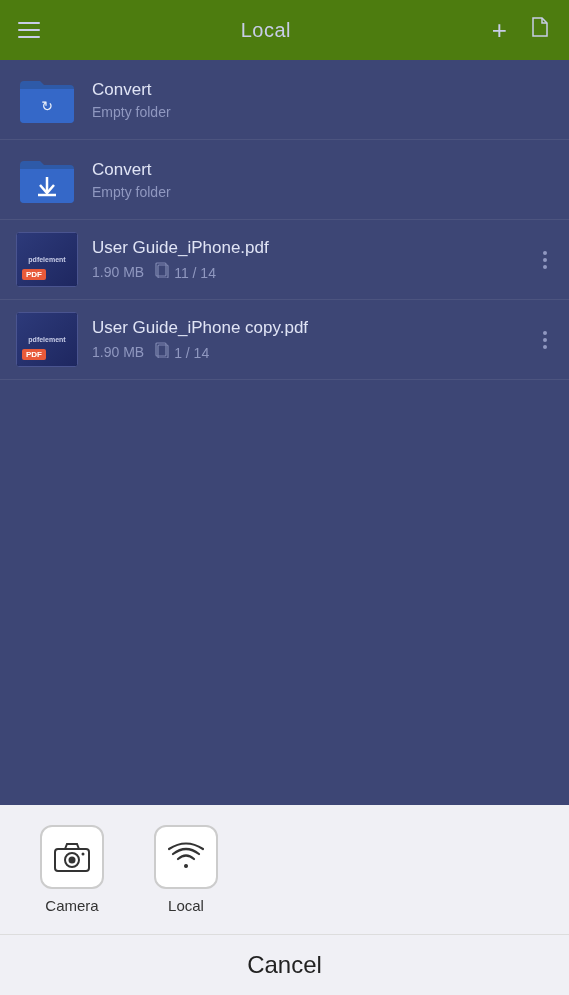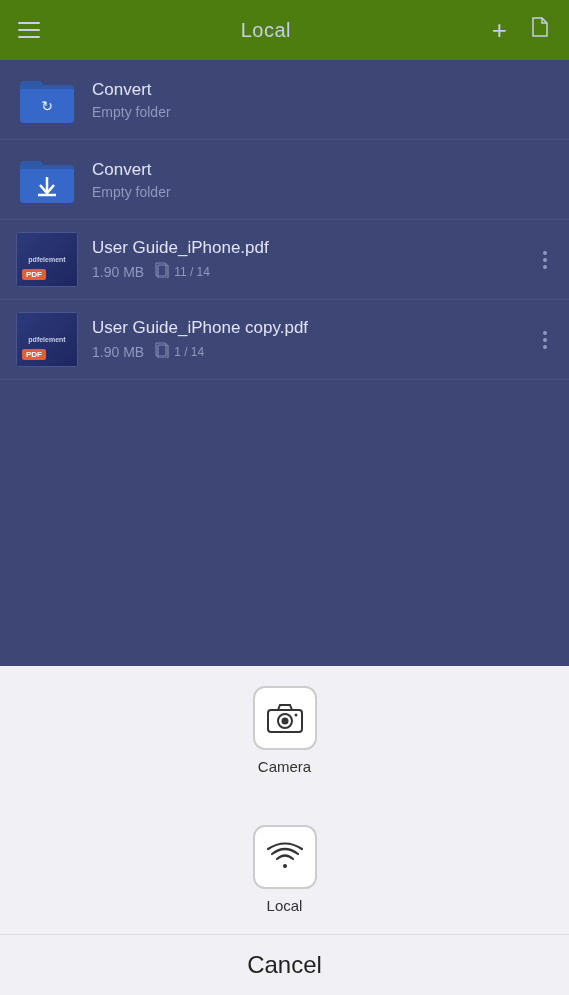--- a/index.html
+++ b/index.html
@@ -149,24 +149,24 @@
       align-items: center;
       gap: 10px;
       margin-top: 3px;
     }
     .item-size {
       color: #9098c0;
       font-size: 14px;
     }
     .item-pages {
       display: flex;
-      align-items: center;
+      align-items: flex-end;
       gap: 4px;
       color: #9098c0;
-      font-size: 12px;
+      font-size: 14px;
     }
     .pages-icon {
       font-size: 13px;
       opacity: 0.8;
     }
 
     .more-btn {
       color: #9098c0;
       font-size: 20px;
       padding: 8px 6px;
@@ -188,21 +188,20 @@
     .bottom-sheet {
       background: #f0f0f5;
       flex-shrink: 0;
     }
     .bottom-sheet-content {
       display: flex;
       padding: 20px 40px;
       justify-content: flex-start;
       gap: 50px;
       border-bottom: 1px solid #ddd;
-      flex-direction: column;
     }
     .bottom-action {
       display: flex;
       flex-direction: column;
       align-items: center;
       gap: 8px;
       cursor: pointer;
     }
     .bottom-action-icon {
       width: 64px;

